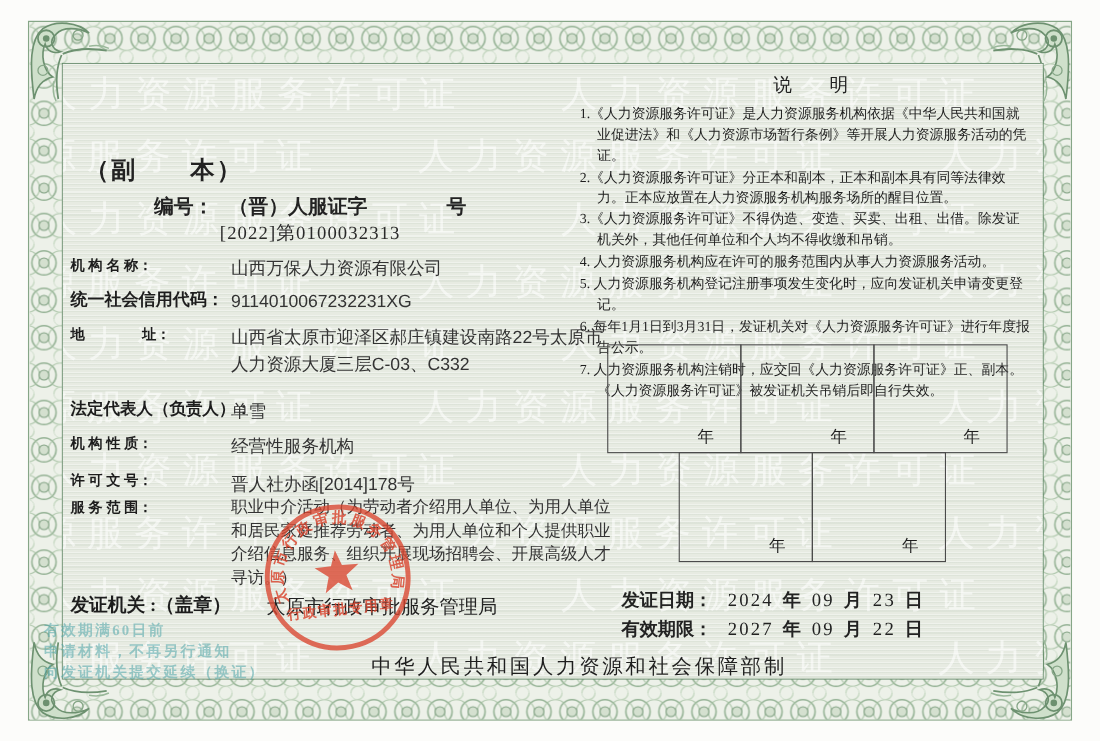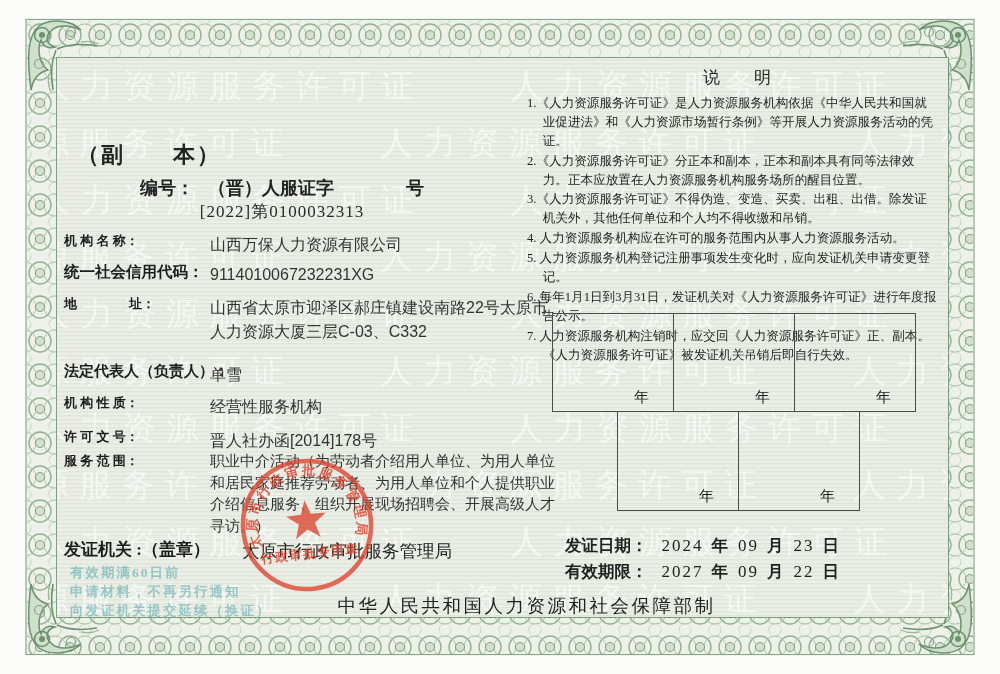--- a/index.html
+++ b/index.html
@@ -26,21 +26,21 @@
     position:relative; height:57px; white-space:nowrap; overflow:hidden;
     font-size:33px; letter-spacing:10px; line-height:57px;
     color:rgba(255,255,255,.55); font-weight:400;
   }
   .wm-row:nth-child(even) { margin-left:-150px; }
   .wm-row:nth-child(odd)  { margin-left:-20px; }
   
   .ghost {
     position:absolute; left:15px; top:545px; z-index:2; width:290px;
     font-size:13.5px; line-height:19px; letter-spacing:2px;
-    color:rgba(80,165,170,.55); font-weight:700; z-index:2;margin-left:30px;
+    color:rgba(80,165,170,.55); font-weight:700; z-index:2;
   }
   
   .content { position:absolute; inset:0; z-index:3; }
   .abs { position:absolute; }
   .title {
     left:20px; top:13px; width:410px; text-align:center;
     font-size:38px; font-weight:700; letter-spacing:4px; color:#1c1c1c;
   }
   .subtitle { left:20px; top:82px; width:410px; text-align:left;
     font-size:22px; font-weight:700; letter-spacing:2px; }

